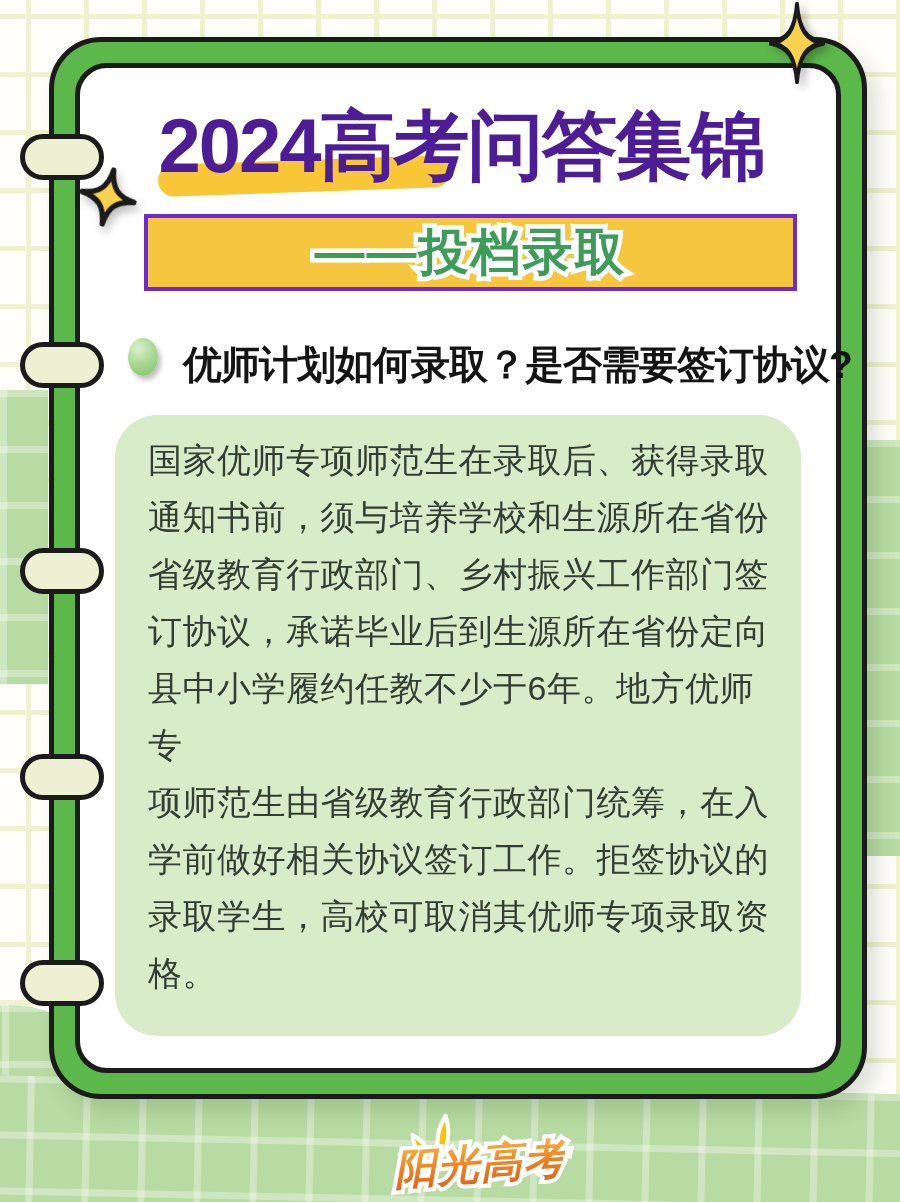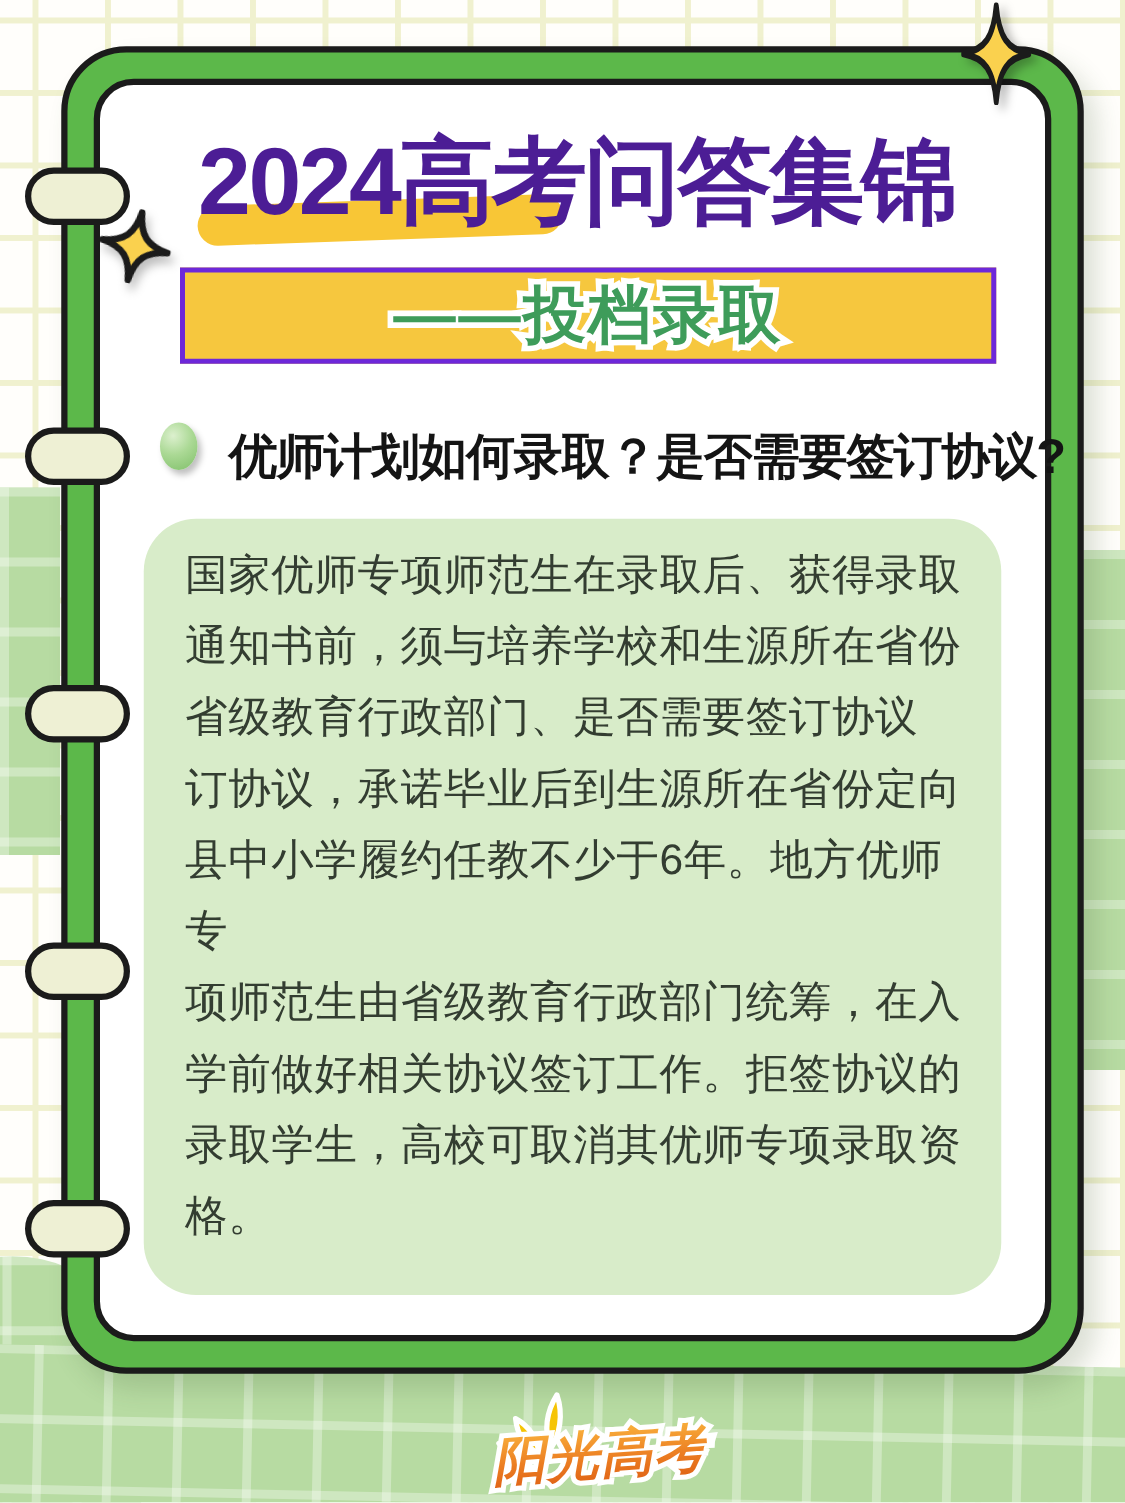--- a/index.html
+++ b/index.html
@@ -109,21 +109,21 @@
   </div>
 
   <div class="question">
     <span class="bullet"></span>
     <span class="question-text">优师计划如何录取？是否需要签订协议?</span>
   </div>
 
   <div class="answer-box">
     <div class="answer-text">国家优师专项师范生在录取后、获得录取
 通知书前，须与培养学校和生源所在省份
-省级教育行政部门、是否需要签订协议
+省级教育行政部门、乡村振兴工作部门签
 订协议，承诺毕业后到生源所在省份定向
 县中小学履约任教不少于6年。地方优师专
 项师范生由省级教育行政部门统筹，在入
 学前做好相关协议签订工作。拒签协议的
 录取学生，高校可取消其优师专项录取资
 格。</div>
   </div>
 
   <div class="ring ring1"></div>
   <div class="ring ring2"></div>

